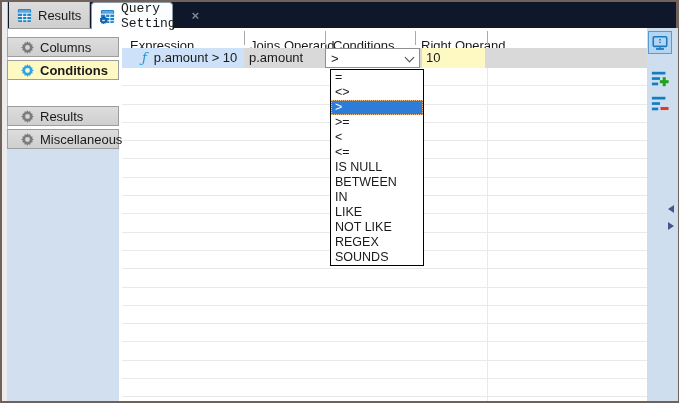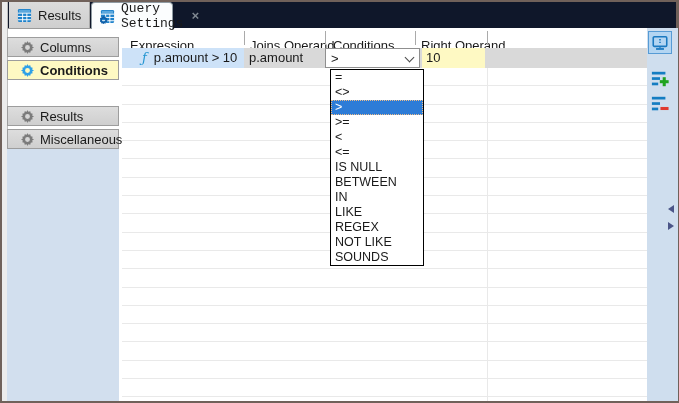--- a/index.html
+++ b/index.html
@@ -189,22 +189,22 @@
     <div class="opt">=</div>
     <div class="opt">&lt;&gt;</div>
     <div class="opt selected">&gt;</div>
     <div class="opt">&gt;=</div>
     <div class="opt">&lt;</div>
     <div class="opt">&lt;=</div>
     <div class="opt">IS NULL</div>
     <div class="opt">BETWEEN</div>
     <div class="opt">IN</div>
     <div class="opt">LIKE</div>
+    <div class="opt">NOT LIKE</div>
     <div class="opt">REGEX</div>
-    <div class="opt">NOT LIKE</div>
     <div class="opt">SOUNDS</div>
   </div>
 
   <div class="toolbar">
     <div class="tool-btn selected" style="top:3px">
       <svg class="tool-ico">
           <use href="#sym-monitor"></use>
         </svg>
     </div>
     <div class="tool-btn" style="top:39px">

